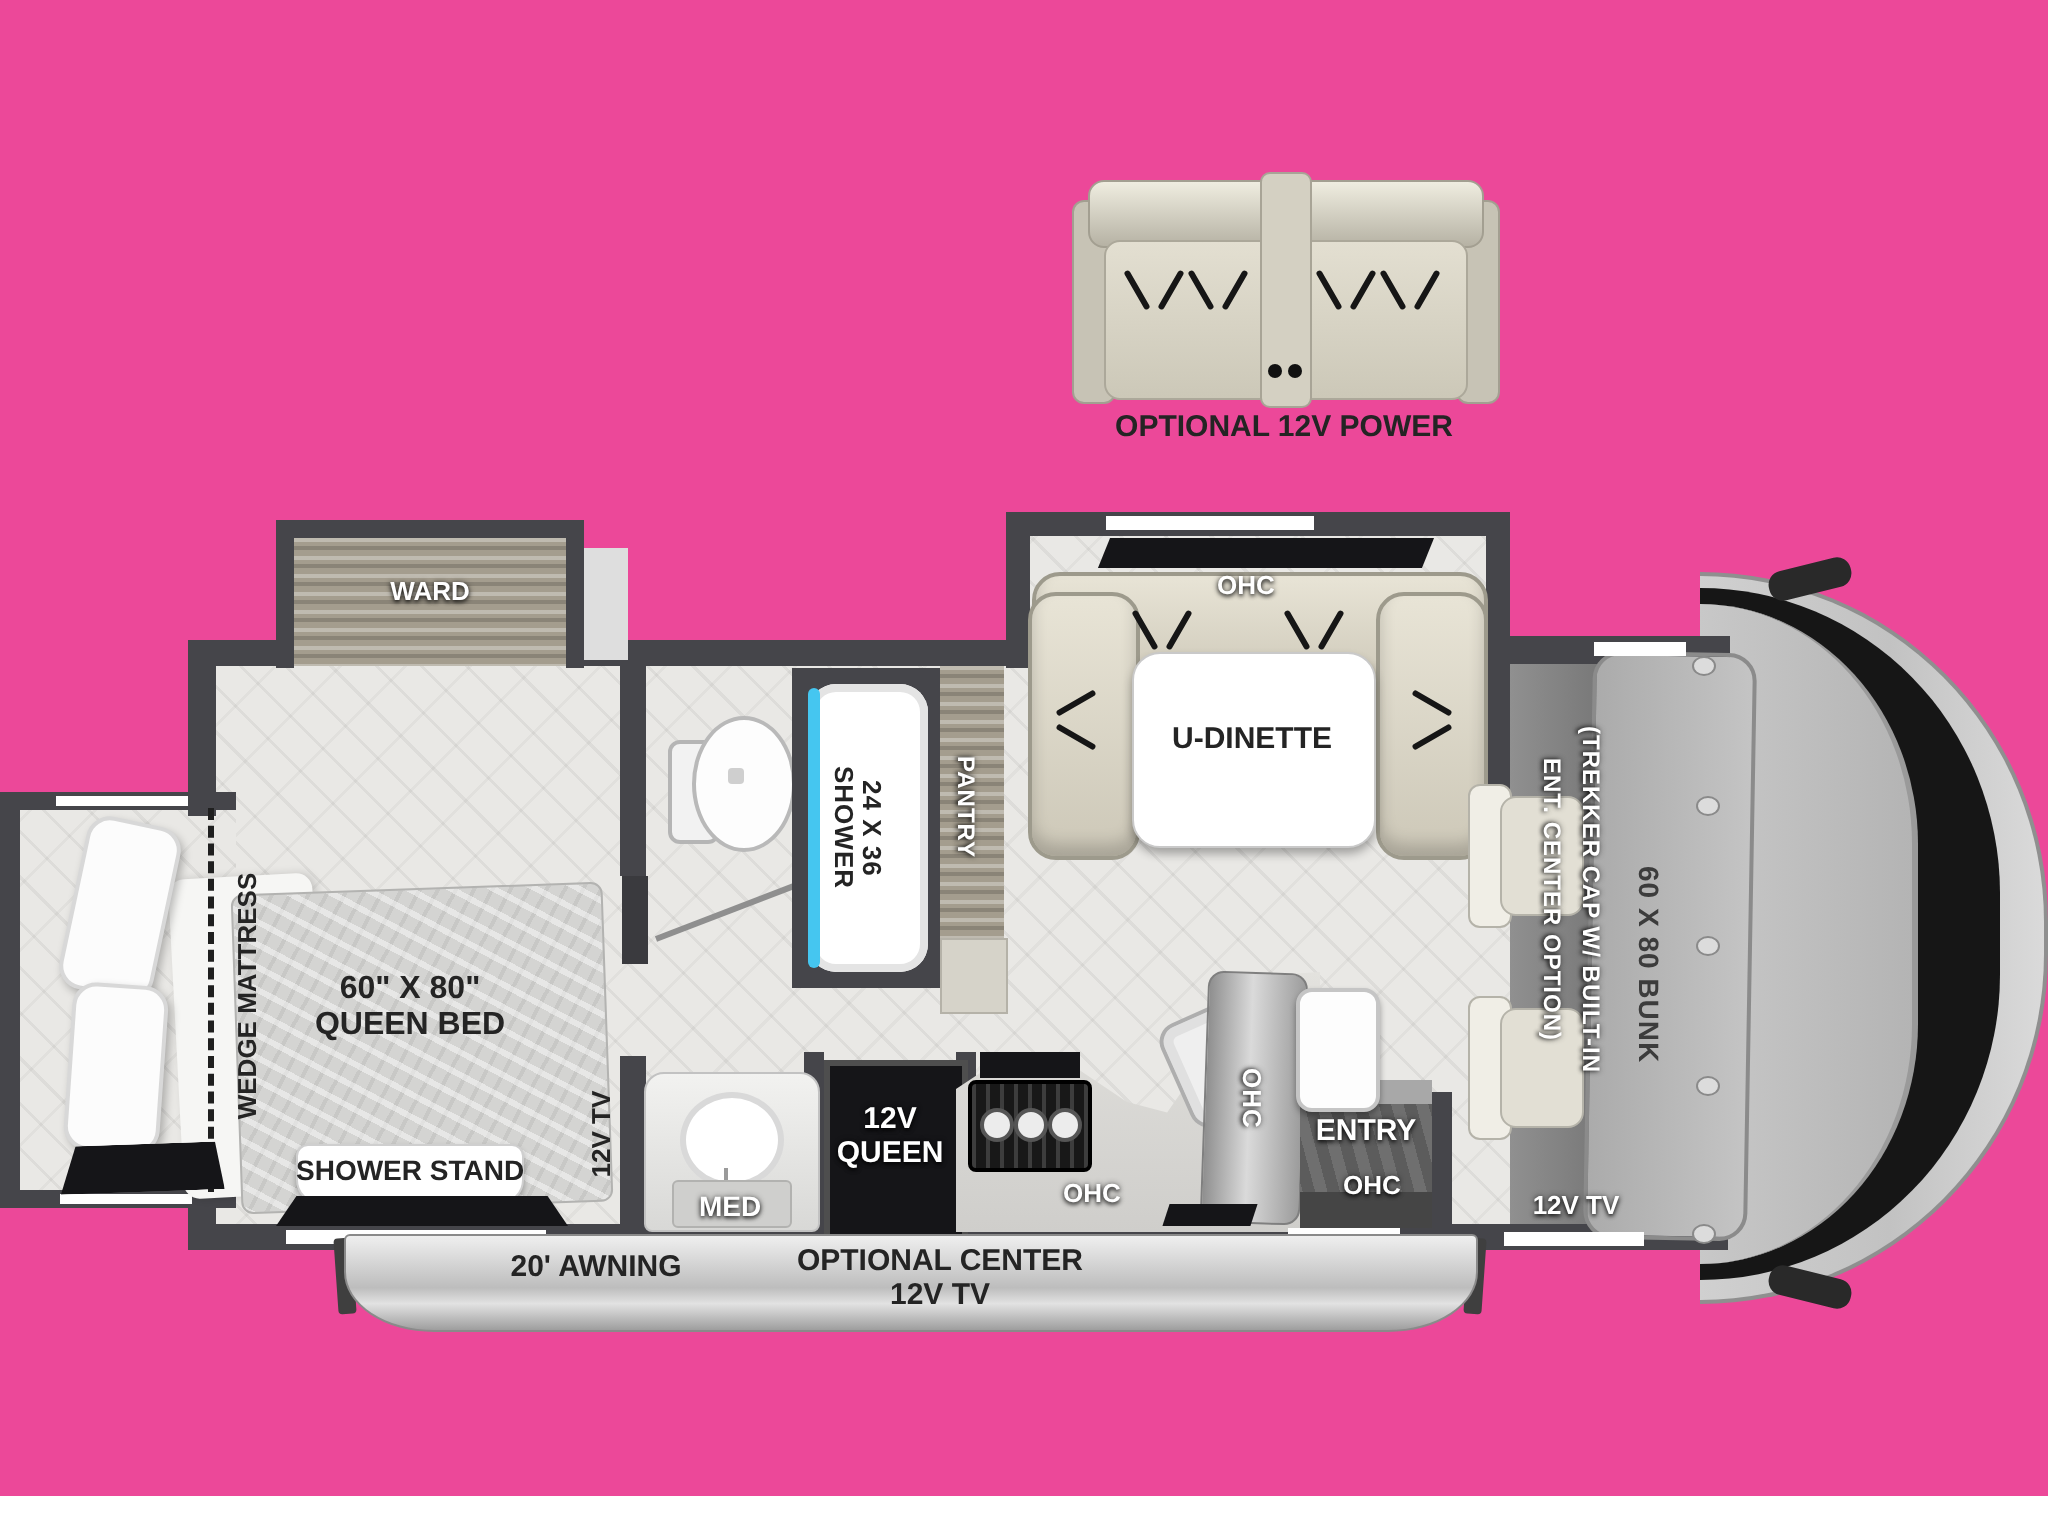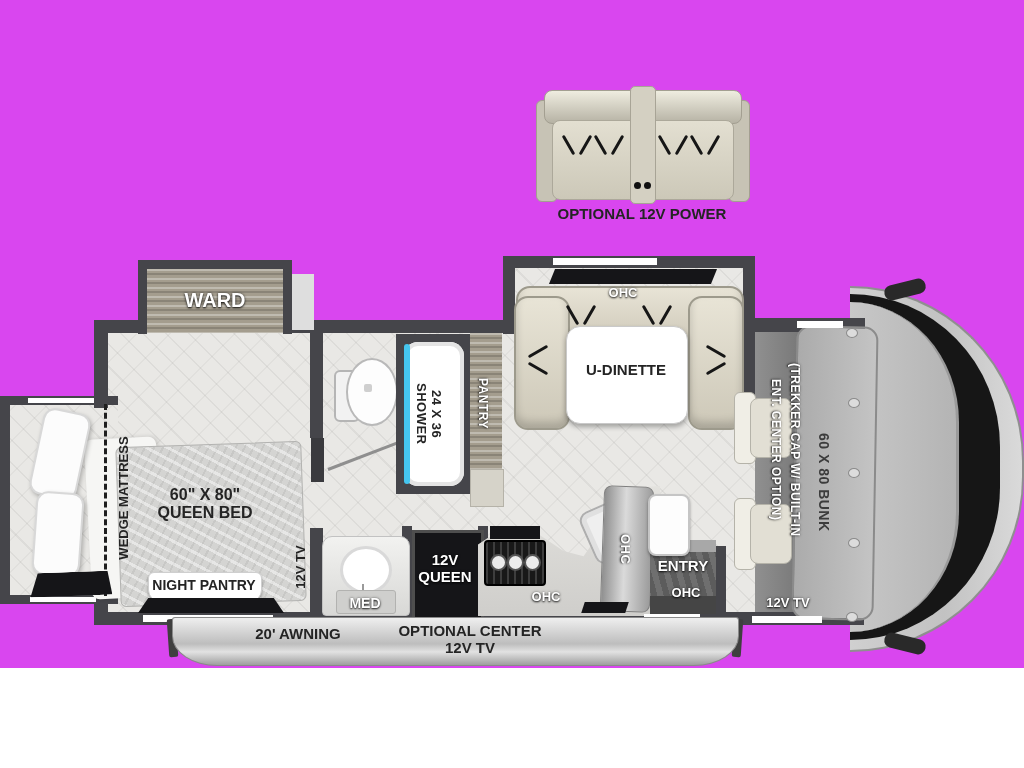--- a/index.html
+++ b/index.html
@@ -1,16 +1,16 @@
 <!DOCTYPE html>
 <html><head>
 <meta charset="utf-8">
 <style>
   html,body{margin:0;padding:0;background:#fff}
-  .canvas{position:relative;width:1024px;height:668px;background:#d946ef;overflow:hidden;
+  .canvas{position:relative;width:1024px;height:748px;background:#ec4899;overflow:hidden;
           font-family:"Liberation Sans","DejaVu Sans",sans-serif}
   .abs{position:absolute}
   .wall{position:absolute;background:#45454a}
   .win{position:absolute;background:#fff}
   .blk{position:absolute;background:#151518}
   .floor{position:absolute;background-color:#e9e8e5;
     background-image:repeating-linear-gradient(45deg,rgba(0,0,0,.05) 0 1.5px,transparent 1.5px 16px),
                      repeating-linear-gradient(-45deg,rgba(0,0,0,.035) 0 1.5px,transparent 1.5px 23px)}
   .wood{background-color:#a49d8e;
     background-image:repeating-linear-gradient(180deg,rgba(255,255,255,.30) 0 2px,rgba(255,255,255,0) 2px 4px,rgba(0,0,0,.16) 4px 6px,rgba(0,0,0,0) 6px 9px)}
@@ -86,41 +86,41 @@
 
   <div class="wall" style="left:402px;top:526px;width:10px;height:90px"></div>
   <div class="wall" style="left:478px;top:526px;width:10px;height:90px"></div>
   <div class="wall" style="left:716px;top:546px;width:10px;height:70px"></div>
 
   <div class="abs" style="left:292px;top:274px;width:22px;height:56px;background:#dedede"></div>
   <div class="wall" style="left:138px;top:260px;width:154px;height:9px"></div>
   <div class="wall" style="left:138px;top:260px;width:9px;height:74px"></div>
   <div class="wall" style="left:283px;top:260px;width:9px;height:74px"></div>
   <div class="wood abs" style="left:147px;top:269px;width:136px;height:64px"></div>
-  <div class="lbl w" style="left:147px;top:289px;width:136px;font-size:20px">WARD</div>
+  <div class="lbl w" style="left:147px;top:289px;width:136px;font-size:13px">WARD</div>
 
   <div class="wall" style="left:0;top:396px;width:10px;height:208px"></div>
   <div class="wall" style="left:0;top:396px;width:118px;height:9px"></div>
   <div class="wall" style="left:0;top:595px;width:118px;height:9px"></div>
   <div class="win" style="left:28px;top:398px;width:66px;height:5px"></div>
   <div class="win" style="left:30px;top:597px;width:66px;height:5px"></div>
 
   <div class="abs" style="left:88px;top:438px;width:72px;height:160px;background:#f6f6f4;border-radius:8px;transform:rotate(-3deg);box-shadow:2px 0 4px rgba(0,0,0,.15)"></div>
   <div class="abs" style="left:118px;top:444px;width:184px;height:158px;background-color:#d4d4d2;background-image:repeating-linear-gradient(30deg,rgba(255,255,255,.45) 0 3px,transparent 3px 10px),repeating-linear-gradient(120deg,rgba(0,0,0,.06) 0 2px,transparent 2px 8px);border:1px solid #b3b3b1;border-radius:6px;transform:rotate(-2deg)"></div>
   <div class="pillow" style="left:36px;top:410px;width:44px;height:84px;transform:rotate(12deg)"></div>
   <div class="pillow" style="left:34px;top:492px;width:44px;height:80px;transform:rotate(4deg)"></div>
   <div class="abs" style="left:104px;top:404px;height:192px;border-left:3px dashed #1f1f1f"></div>
   <div class="lbl" style="left:60px;top:490px;width:130px;height:16px;font-size:13px;transform:rotate(-90deg)">WEDGE MATTRESS</div>
   <div class="lbl" style="left:140px;top:486px;width:130px;font-size:16px">
     <div>60" X 80"</div>
       <div>QUEEN BED</div>
   </div>
   <div class="blk" style="left:30px;top:572px;width:82px;height:24px;transform:rotate(-2deg);clip-path:polygon(10% 0,95% 0,100% 100%,0 100%)"></div>
   <div class="abs" style="left:148px;top:572px;width:112px;height:28px;background:#fff;border:1px solid #cfcfcf;border-radius:6px 6px 12px 12px;box-shadow:0 2px 3px rgba(0,0,0,.3)"></div>
-  <div class="lbl" style="left:148px;top:578px;width:112px;font-size:14px">NIGHT PANTRY</div>
+  <div class="lbl" style="left:148px;top:578px;width:112px;font-size:14px">SHOWER STAND</div>
   <div class="blk" style="left:138px;top:598px;width:146px;height:15px;clip-path:polygon(7% 0,93% 0,100% 100%,0 100%)"></div>
   <div class="lbl" style="left:266px;top:560px;width:70px;height:14px;font-size:13px;transform:rotate(-90deg)">12V TV</div>
 
   <div class="abs" style="left:334px;top:370px;width:22px;height:48px;background:#f2f2f2;border:2px solid #b5b5b5;border-radius:6px"></div>
   <div class="abs" style="left:346px;top:358px;width:48px;height:64px;background:#fdfdfd;border:2px solid #b9b9b9;border-radius:50%"></div>
   <div class="abs" style="left:364px;top:384px;width:8px;height:8px;background:#cfcfcf;border-radius:2px"></div>
 
   <div class="wall" style="left:396px;top:334px;width:74px;height:160px"></div>
   <div class="abs" style="left:404px;top:342px;width:60px;height:144px;background:#fff;border-radius:14px;box-shadow:inset 0 0 0 4px #e4e4e4"></div>
   <div class="abs" style="left:404px;top:344px;width:6px;height:140px;background:#45c6f0;border-radius:3px"></div>

